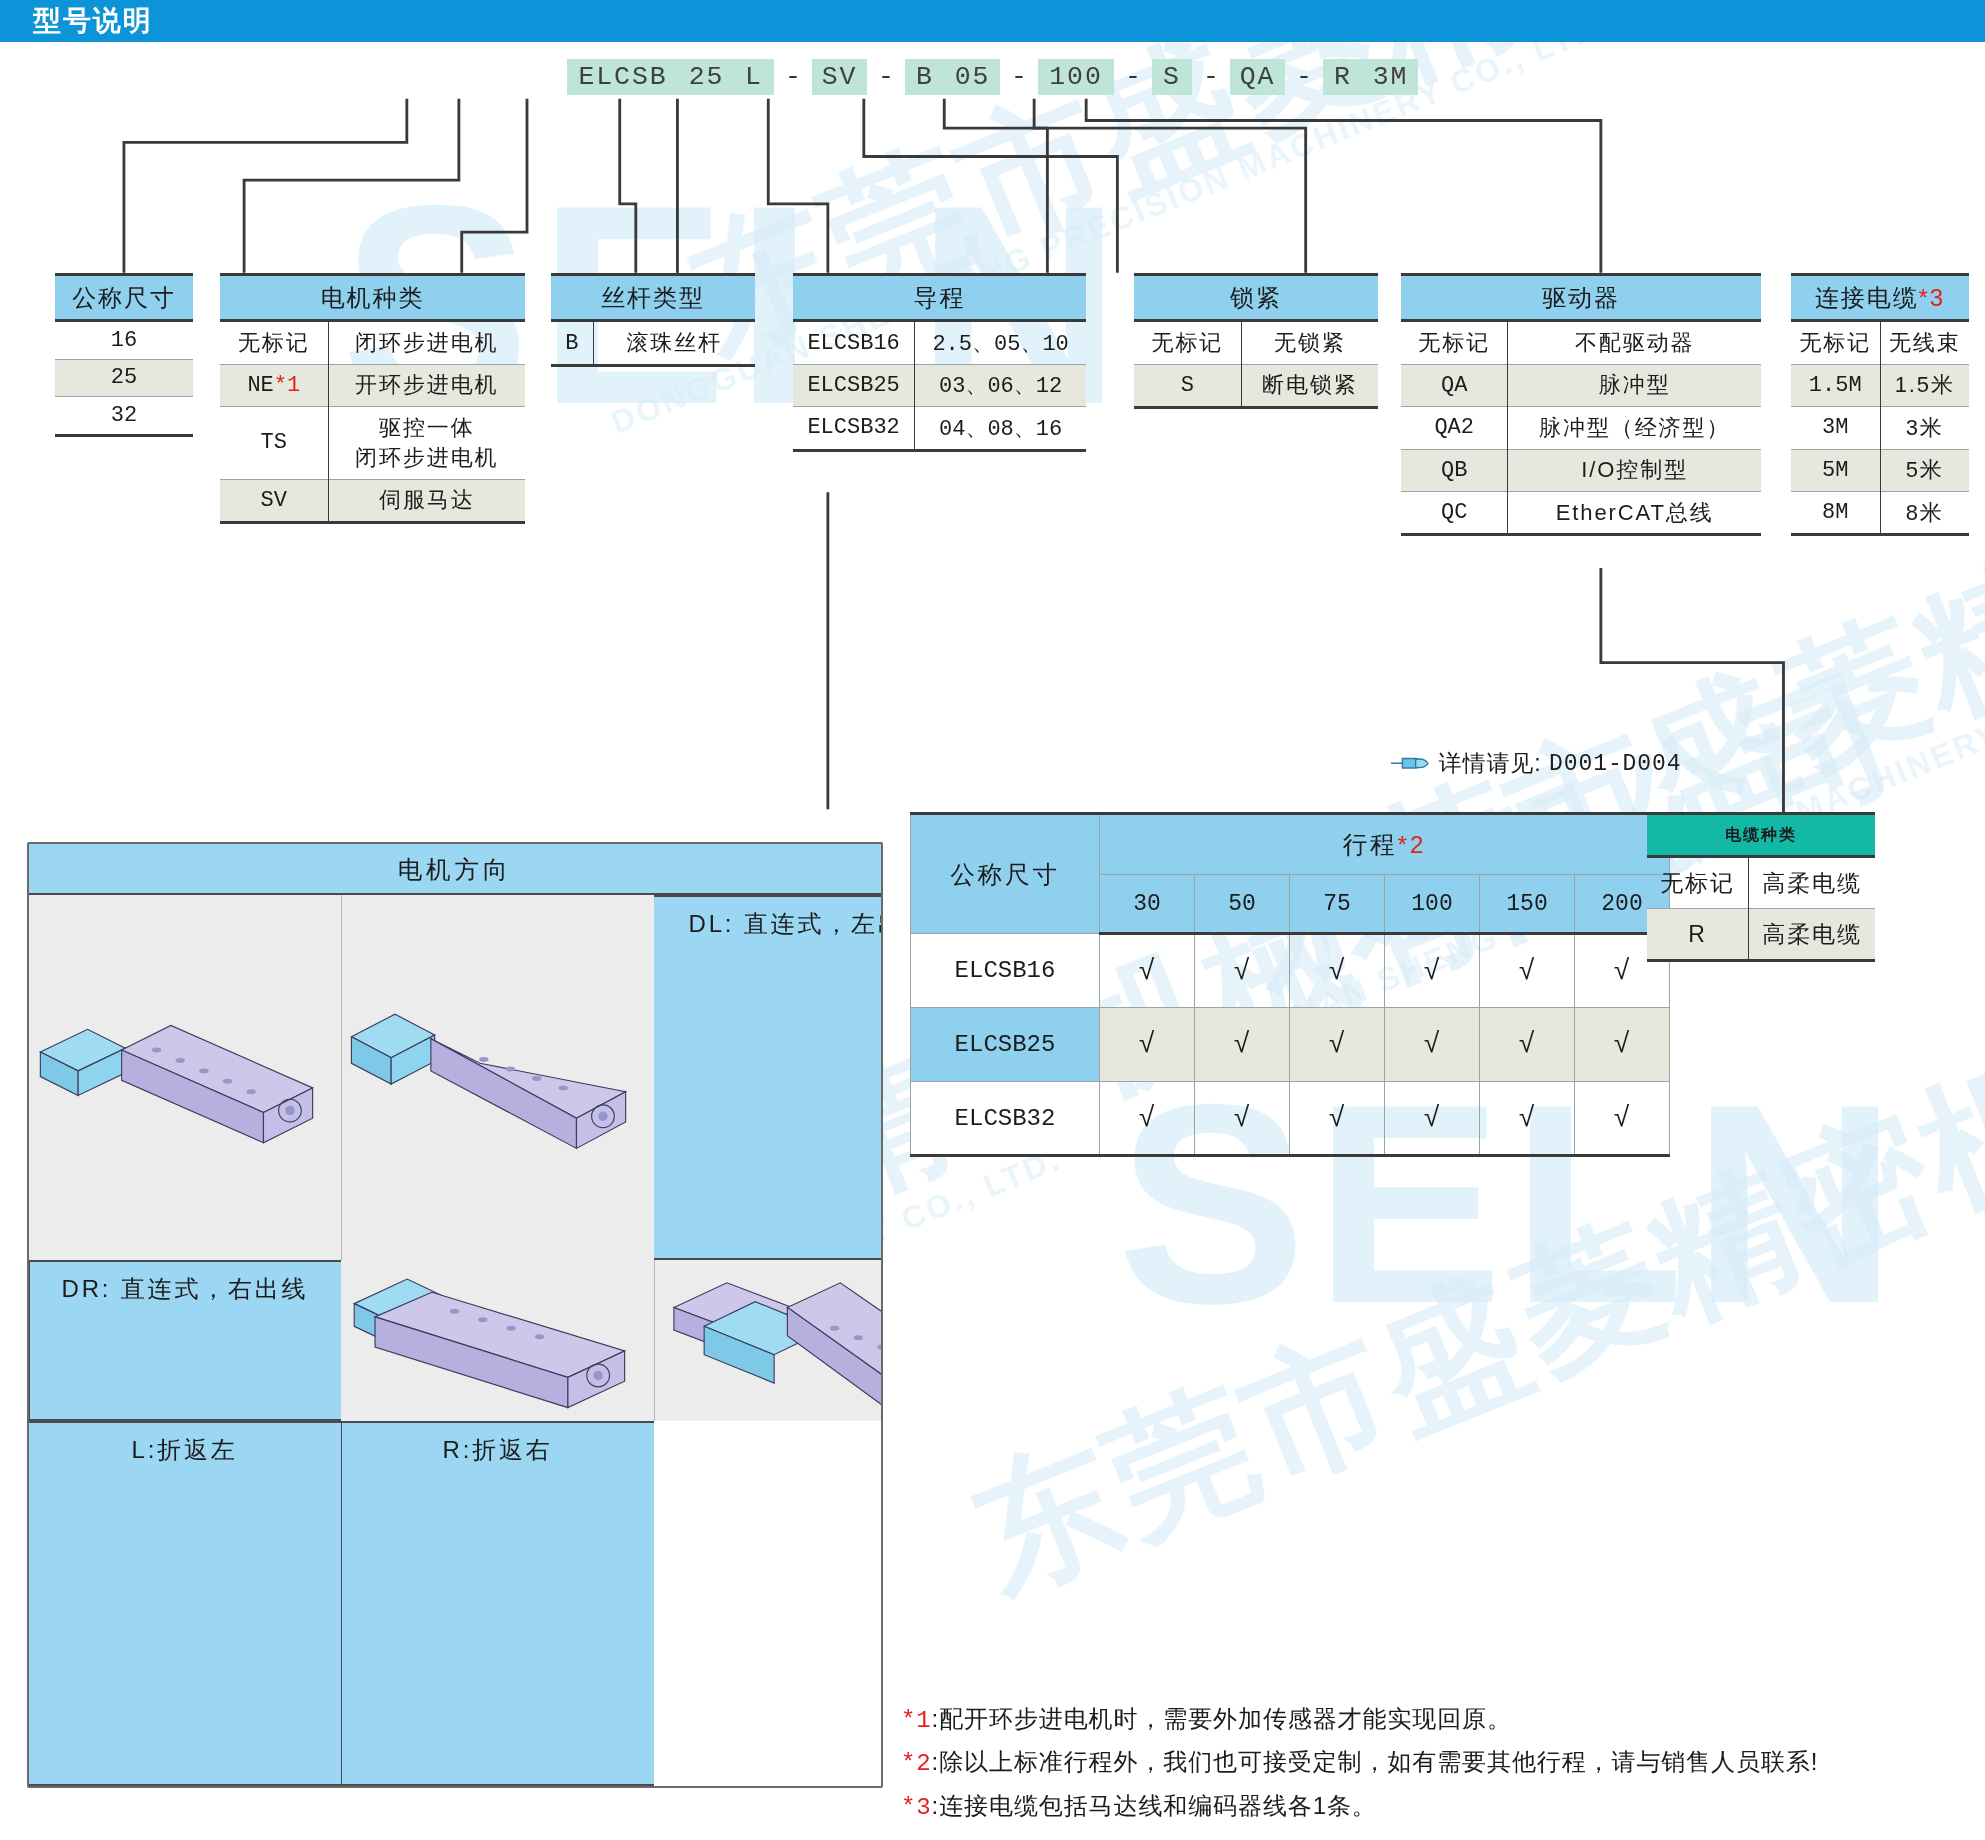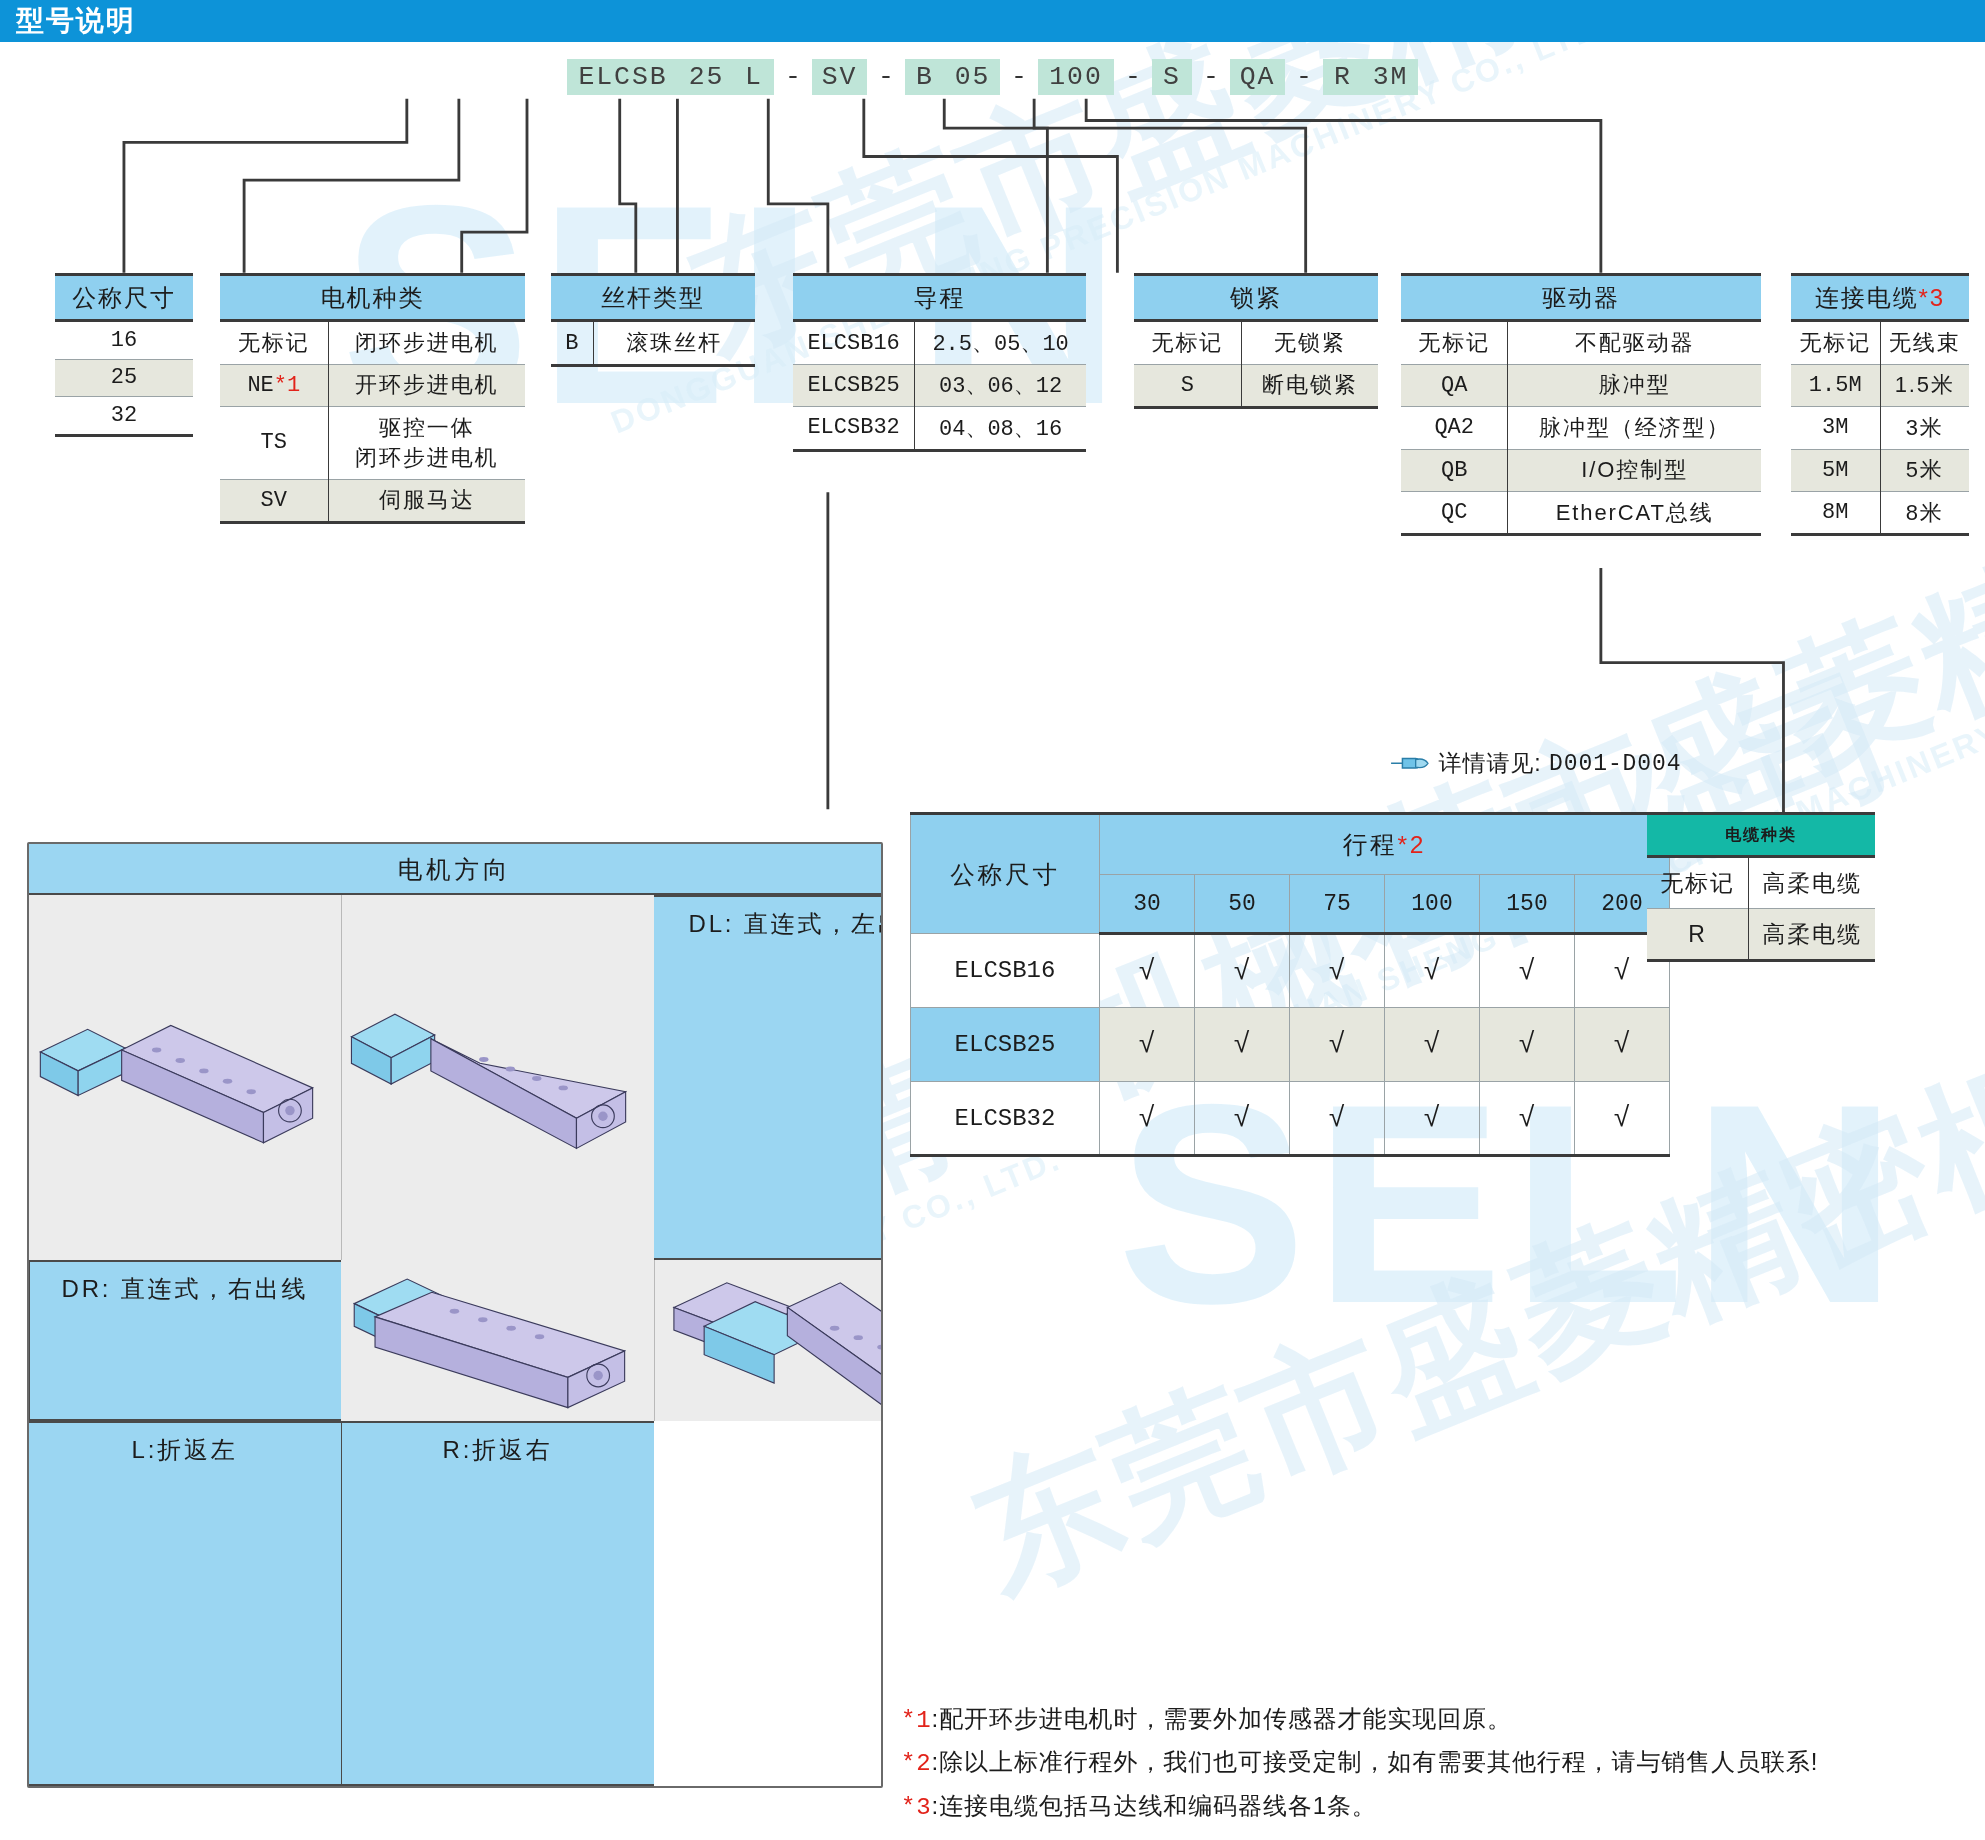--- a/index.html
+++ b/index.html
@@ -29,21 +29,21 @@
     font-family:"Liberation Sans", sans-serif; letter-spacing:7.6px; opacity:.8;
   }
 
   
   .header {
     position:absolute; left:0; top:0; width:1985px; height:42px;
     background:#0d93d8; z-index:5;
   }
   .header .title {
     color:#fff; font-size:28px; font-weight:bold;
-    padding-left:16px; line-height:42px; letter-spacing:1.9px;
+    padding-left:33px; line-height:42px; letter-spacing:1.9px;
   }
 
   
   .codeline {
     position:absolute; top:57px; left:0; width:1985px; height:40px;
     display:flex; justify-content:center; align-items:center; z-index:4;
   }
   .chip {
     background:#bfe5d8; color:#404040;
     font-size:26.5px; font-family:"Liberation Mono", monospace;

